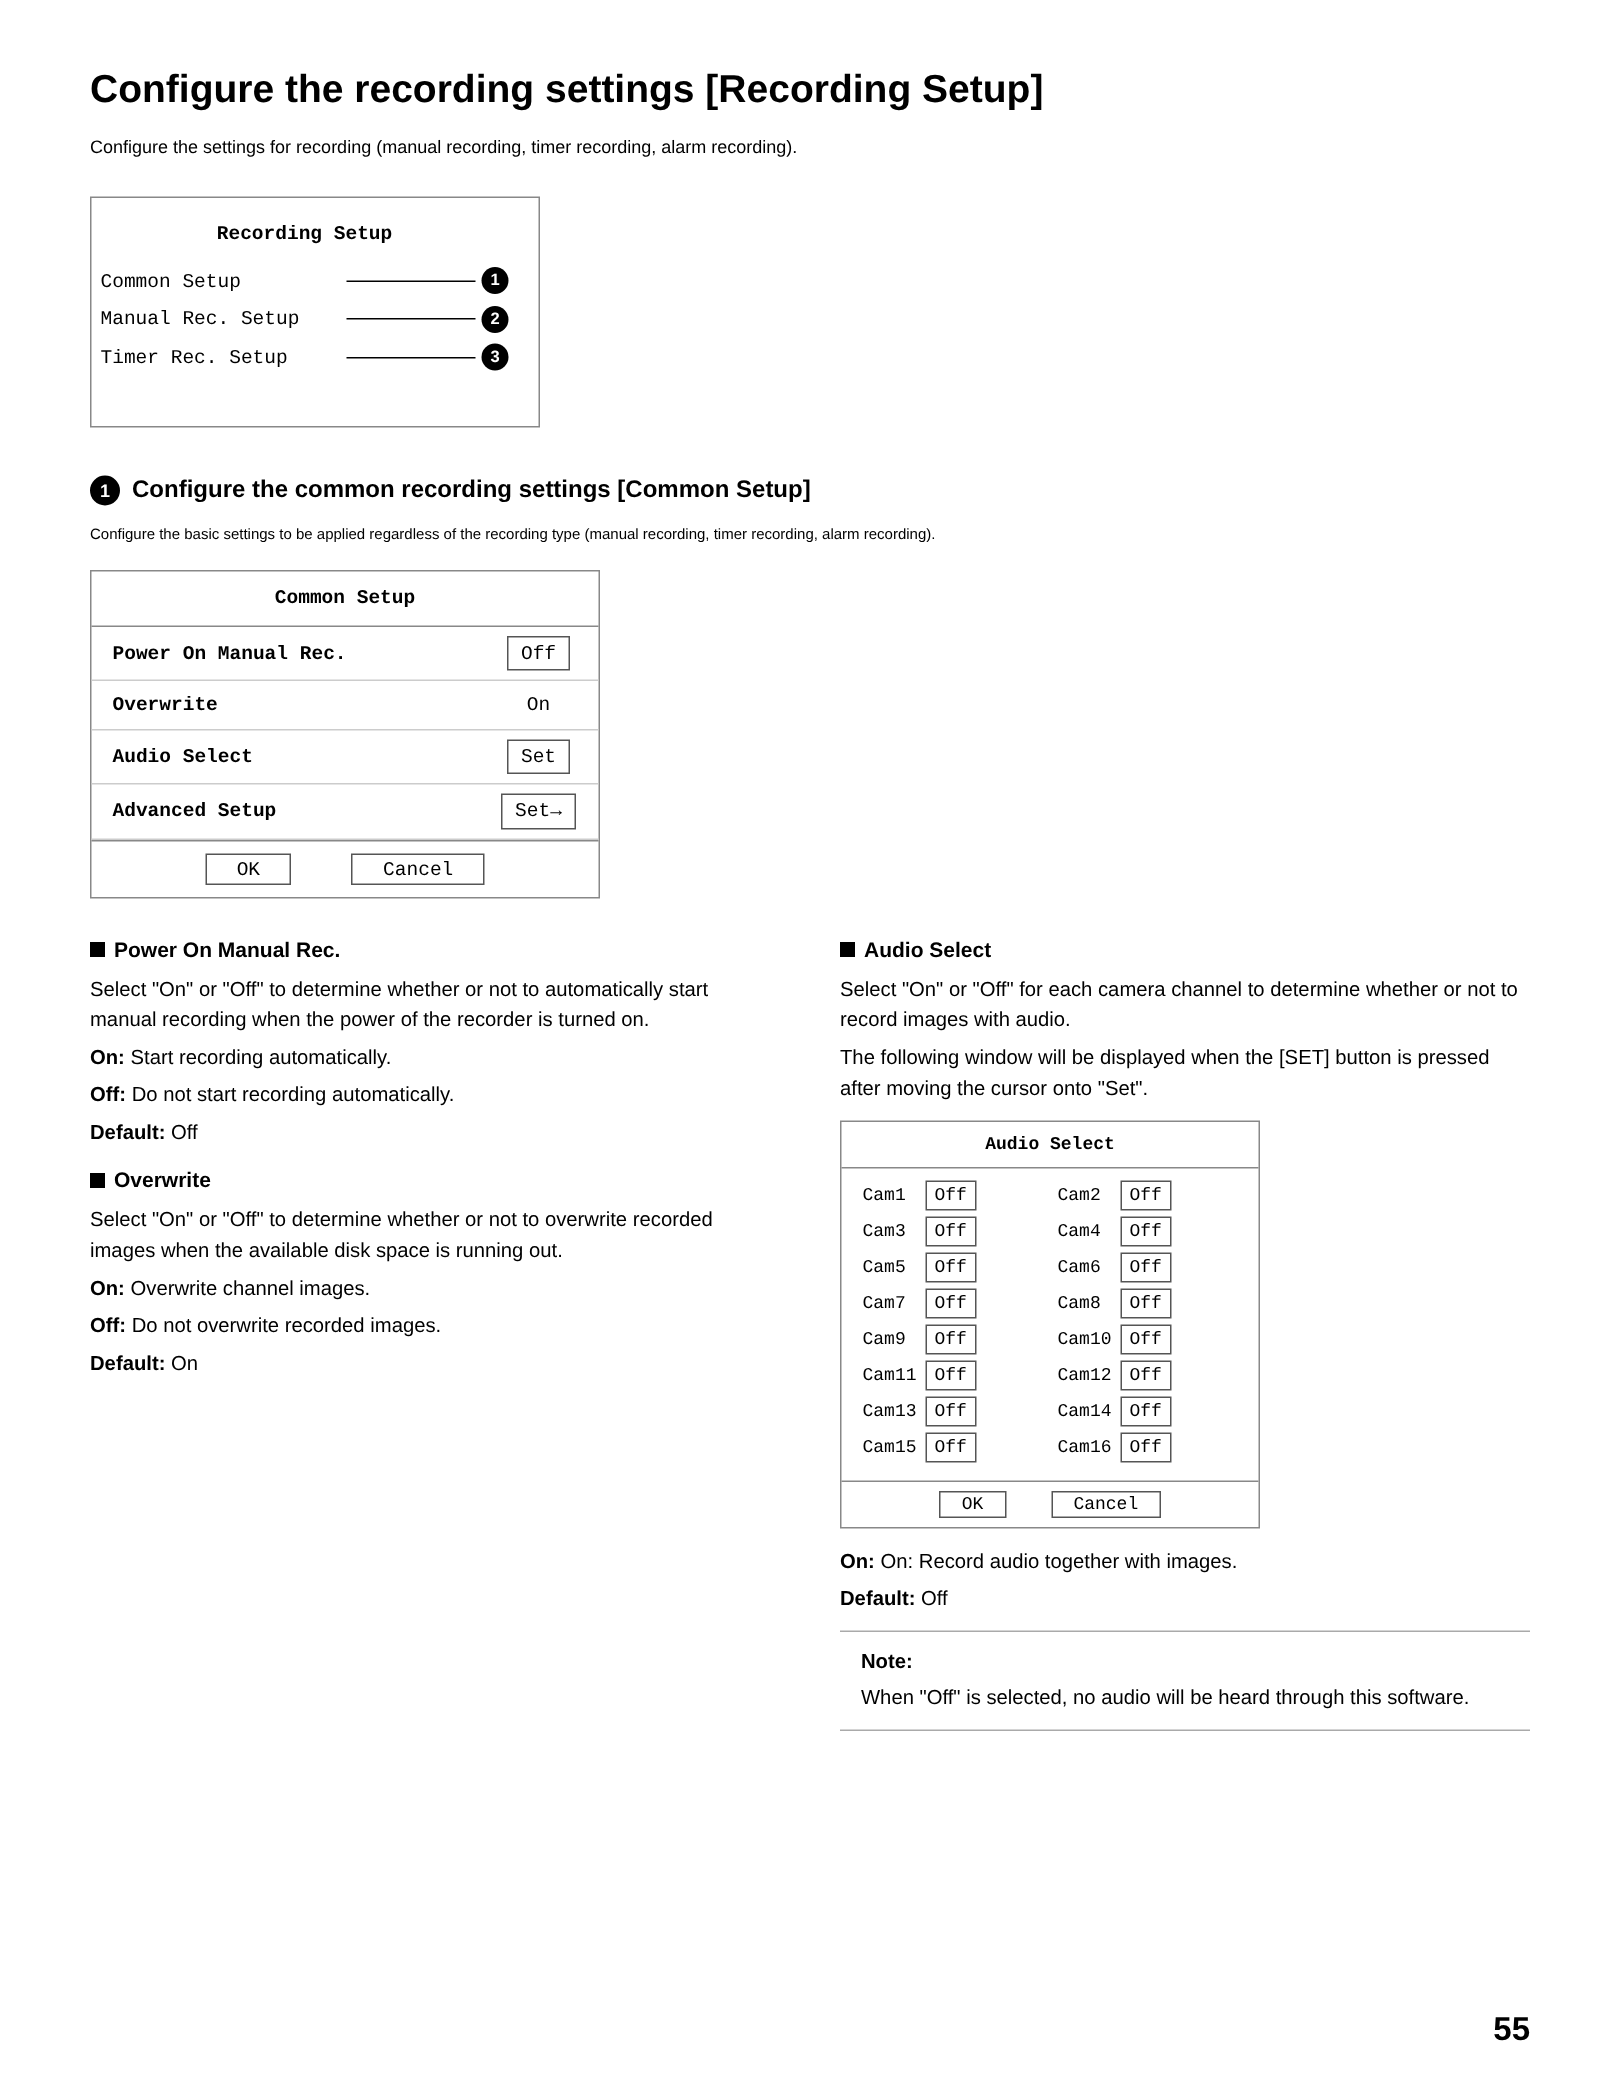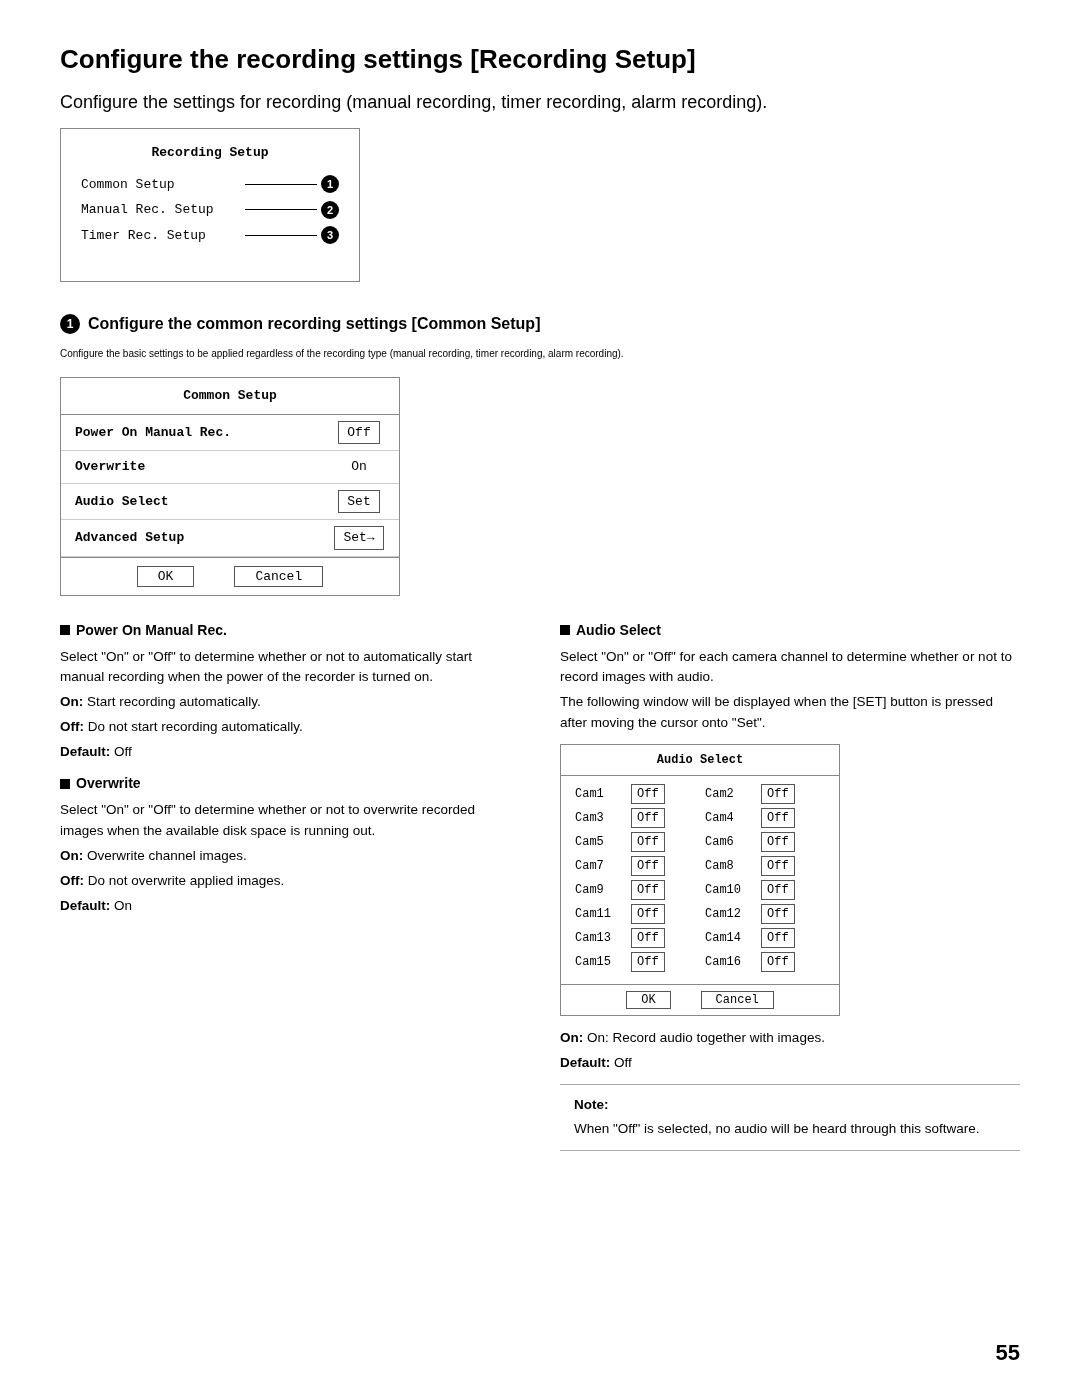--- a/index.html
+++ b/index.html
@@ -15,29 +15,29 @@
     }
 
     h1 {
       font-size: 26px;
       font-weight: bold;
       margin-bottom: 10px;
       border-bottom: none;
     }
 
     .intro-text {
-      font-size: 18px;
-      margin-bottom: 12px;
+      font-size: 12px;
+      margin-bottom: 24px;
     }
 
     
     .diagram-box {
       border: 1px solid #888;
       width: 300px;
-      padding: 14px 20px 30px 20px;
+      padding: 14px 20px 30px 6px;
       margin-bottom: 30px;
       font-family: 'Courier New', monospace;
       font-size: 13px;
     }
     .diagram-box .diag-title {
       text-align: center;
       font-weight: bold;
       margin-bottom: 12px;
     }
     .diagram-item {
@@ -210,21 +210,21 @@
       padding: 8px 14px;
     }
     .audio-row {
       display: flex;
       justify-content: space-between;
       margin-bottom: 4px;
     }
     .audio-cell {
       display: flex;
       align-items: center;
-      gap: 18px;
+      gap: 4px;
       width: 48%;
     }
     .audio-cell .cam-label { min-width: 38px; }
     .audio-cell .val-box {
       border: 1px solid #555;
       padding: 0 5px;
       font-size: 12px;
     }
     .audio-footer {
       display: flex;
@@ -348,21 +348,21 @@
       <p><span class="bold-label">Default:</span> <span>Off</span></p>
     </div>
 
     <div class="subsection-title">
       <span class="square-bullet"></span>
       <span>Overwrite</span>
     </div>
     <div class="subsection-body">
       <p>Select "On" or "Off" to determine whether or not to overwrite recorded images when the available disk space is running out.</p>
       <p><span class="bold-label">On:</span> <span>Overwrite channel images.</span></p>
-      <p><span class="bold-label">Off:</span> <span>Do not overwrite applied images.</span></p>
+      <p><span class="bold-label">Off:</span> <span>Do not overwrite recorded images.</span></p>
       <p><span class="bold-label">Default:</span> <span>On</span></p>
     </div>
 
   </div>
 
   <div class="col-right">
 
     <div class="subsection-title">
       <span class="square-bullet"></span>
       <span>Audio Select</span>

